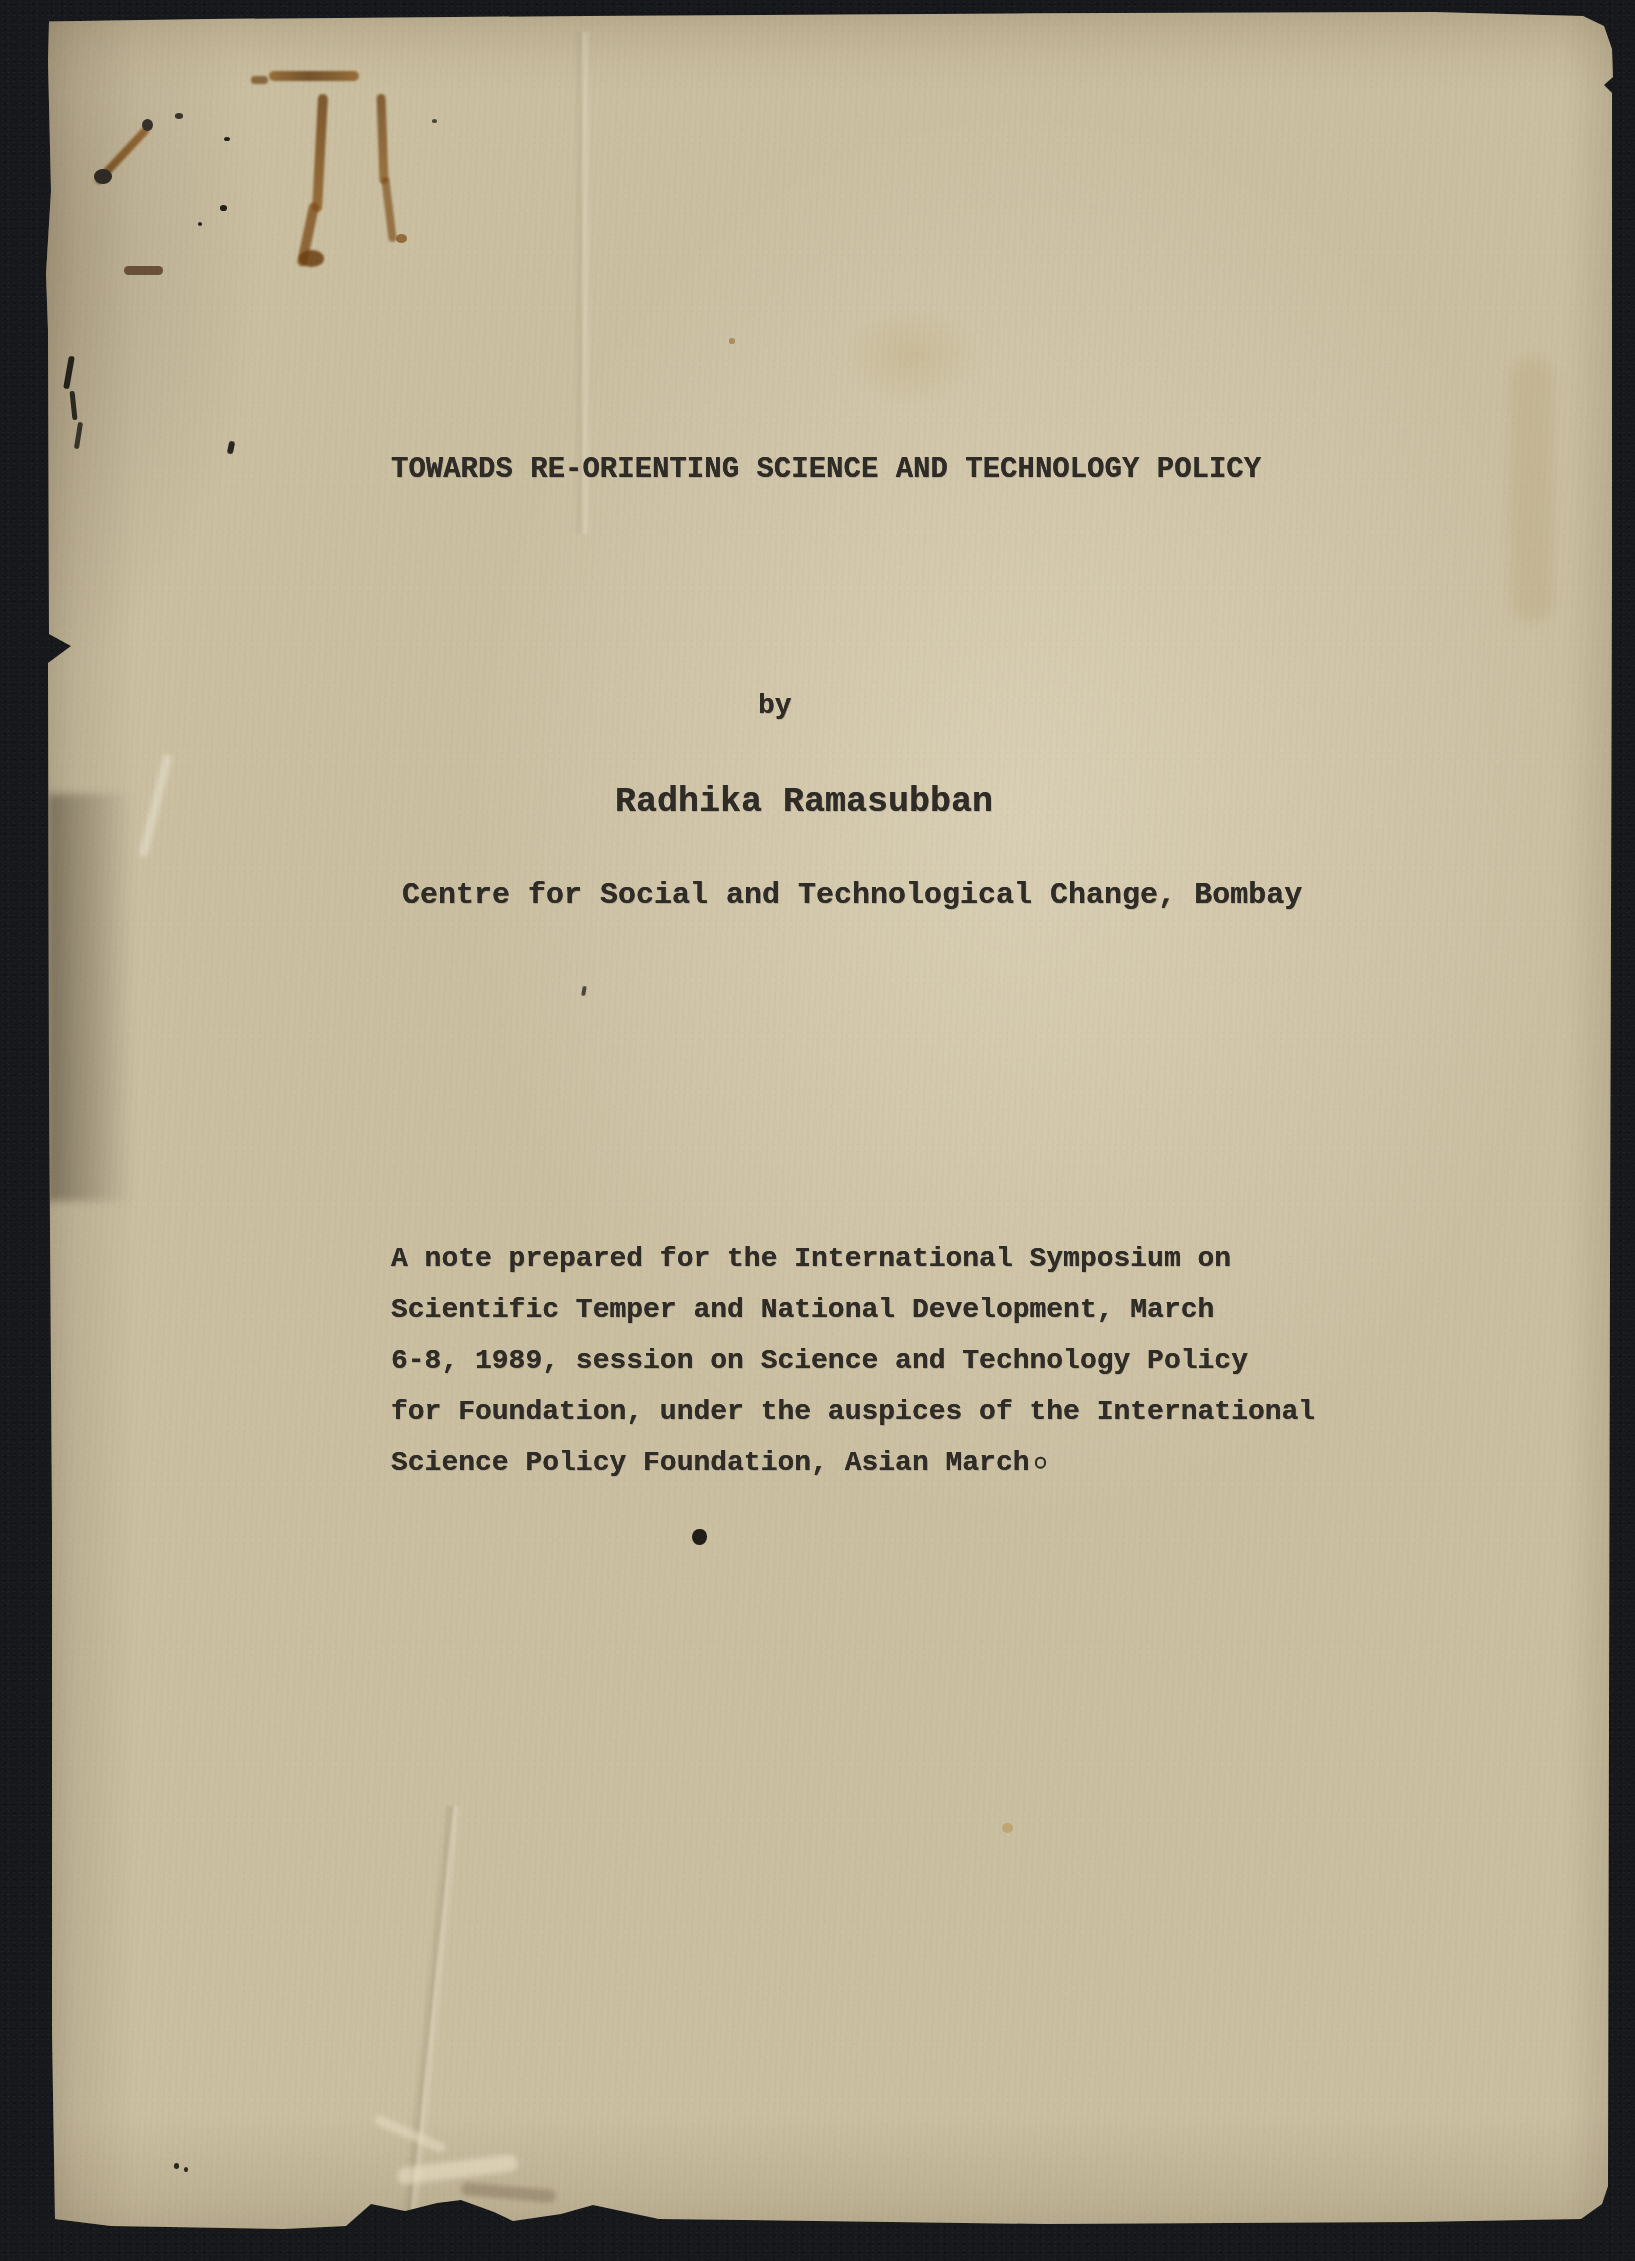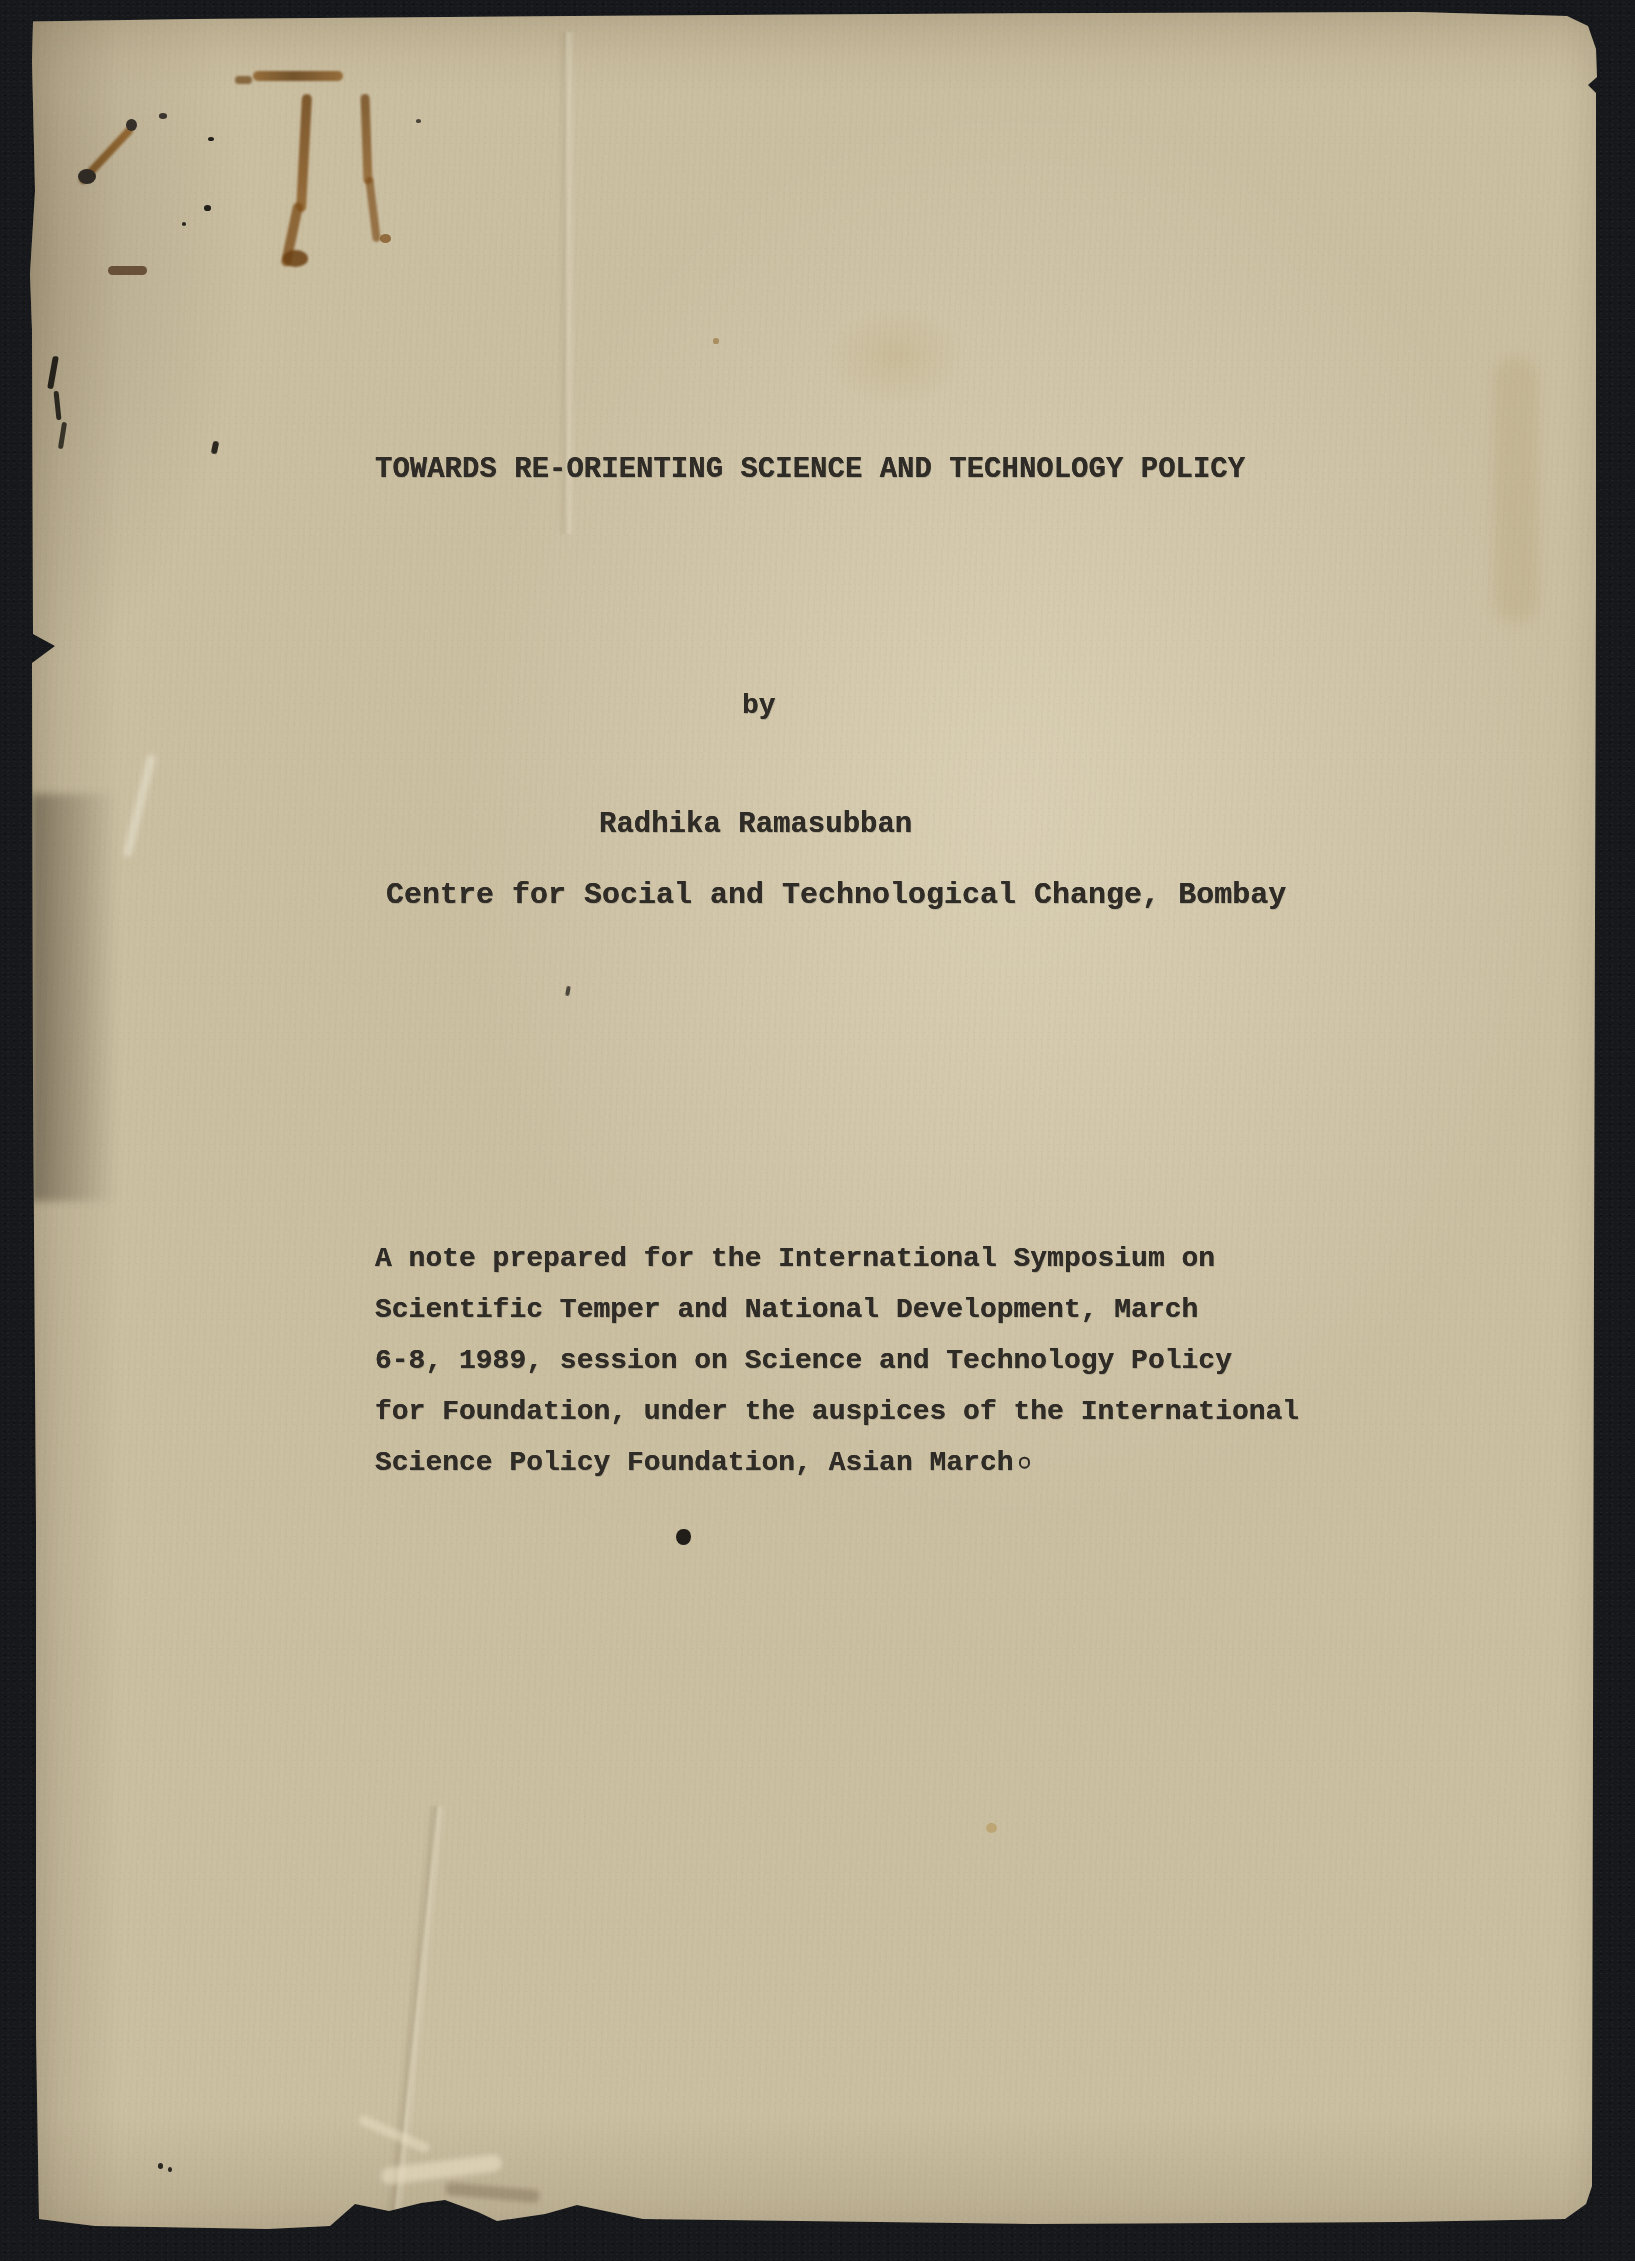--- a/index.html
+++ b/index.html
@@ -20,32 +20,32 @@
       linear-gradient(270deg, rgba(90,75,50,0.16) 0px, transparent 76px),
       linear-gradient(0deg, rgba(95,80,52,0.22) 0px, transparent 146px),
       linear-gradient(180deg, rgba(120,100,65,0.16) 0px, transparent 95px);
     box-shadow:inset 0 0 57px rgba(60,45,25,0.22), inset 0 0 6.4px rgba(60,45,25,0.28);
     clip-path:polygon(33px 21.6px,191px 19px,572px 16px,1017px 13.3px,1417px 12px,1567px 16px,
       1588px 26px,1596px 49px,1597px 77px,1588px 85px,1596px 93px,1596px 572px,
       1594px 1271px,1592px 2186px,1586px 2204px,1565px 2219px,1398px 2222px,1030px 2224px,
       643px 2219px,577px 2205px,545px 2214px,497px 2221px,478px 2212px,445px 2200px,
       421px 2203px,389px 2211px,355px 2204px,330px 2226px,267px 2229px,95px 2226px,
       39px 2219px,36px 2034px,36px 1525px,33px 1080px,32px 663px,55px 646px,33px 634px,
-      32px 330px,30px 274px,35px 191px,32px 61px);}
+      32px 330px,30px 274px,35px 191px,32px 61px);margin-left:16px;}
   .grain{position:absolute;inset:0;
     background-image:
       radial-gradient(rgba(110,95,65,0.06) 0.6px, transparent 1.3px),
       radial-gradient(rgba(255,255,245,0.055) 0.6px, transparent 1.4px),
       repeating-linear-gradient(93deg, rgba(120,105,75,0.03) 0 1.9px, transparent 1.9px 5.7px);
     background-size:8.3px 7px,12px 10.8px,auto;}
   .tw{position:absolute;color:#2f2b26;font-weight:700;white-space:pre;
       text-shadow:0 0 0.6px rgba(47,43,38,0.85),0.6px 0.6px 0.6px rgba(47,43,38,0.2);}
   .title{left:375px;top:453px;font-size:29px;}
   .byline{left:742px;top:690px;font-size:28px;}
-  .author{left:599px;top:808px;font-size:29px;}
+  .author{left:599px;top:782px;font-size:35px;}
   .affil{left:386px;top:878px;font-size:30px;}
   .note{position:absolute;left:375px;top:1233px;font-size:28px;line-height:51px;}
   .note .tw{position:static;display:block;}
   .ring{display:inline-block;width:7.6px;height:7.6px;border:2.2px solid #2f2b26;
         border-radius:50%;margin-left:5.1px;transform:translateY(-1.3px);
         box-shadow:0 0 0.6px rgba(47,43,38,0.8);}
   .mark{position:absolute;pointer-events:none;}
   
   .rust1{left:102px;top:118px;width:8.3px;height:75px;transform:rotate(43deg);
     background:linear-gradient(#8a5a22,#6b4517);border-radius:5.1px;filter:blur(1px);opacity:.85;}

